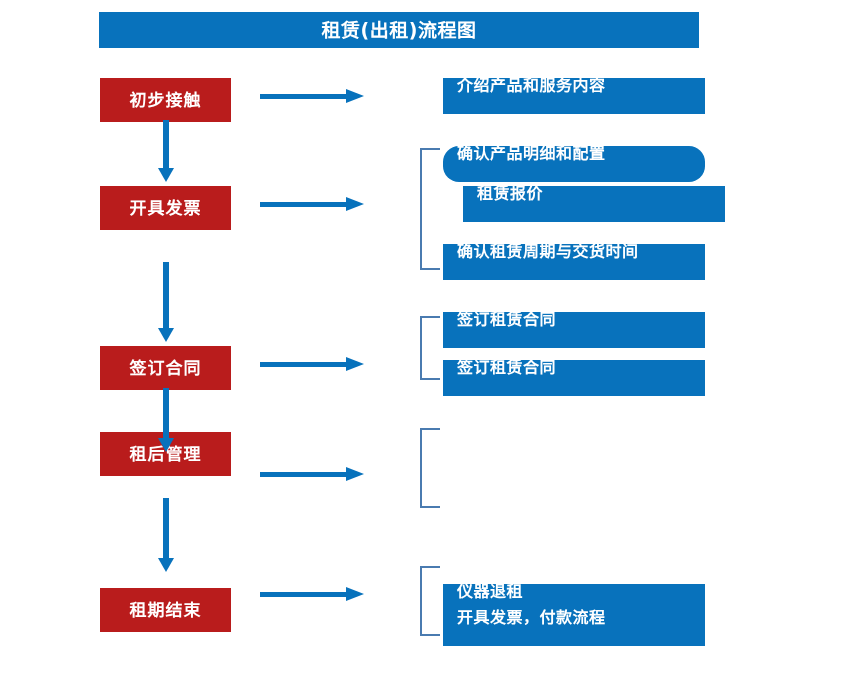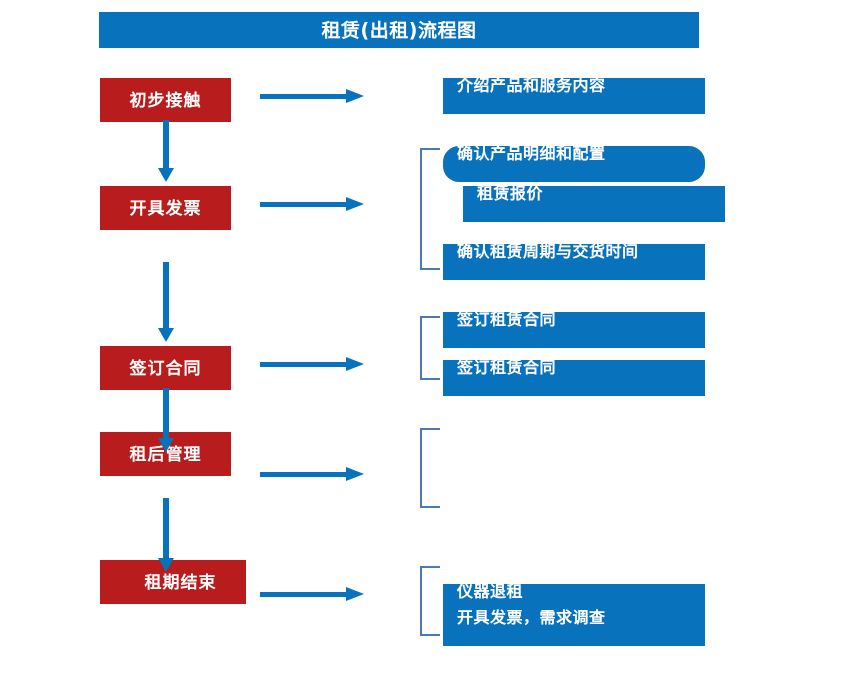--- a/index.html
+++ b/index.html
@@ -151,21 +151,21 @@
   </div>
   <div class="stage-box" style="top:186px;">
     <span class="stage-label">开具发票</span>
   </div>
   <div class="stage-box" style="top:346px;text-align:center;">
     <span class="stage-label">签订合同</span>
   </div>
   <div class="stage-box" style="top:432px;">
     <span class="stage-label">租后管理</span>
   </div>
-  <div class="stage-box" style="top:560px;padding-left:15px;">
+  <div class="stage-box" style="top:588px;">
     <span class="stage-label">租期结束</span>
   </div>
 
   <div class="v-arrow" style="top:120px; height:62px;">
     <div class="shaft" style="height:48px;"></div>
     <div class="head" style="top:48px;"></div>
   </div>
   <div class="v-arrow" style="top:262px; height:80px;">
     <div class="shaft" style="height:66px;"></div>
     <div class="head" style="top:66px;"></div>
@@ -220,16 +220,16 @@
   <div class="detail-box" style="top:244px;">
     <span class="detail-label">确认租赁周期与交货时间</span>
   </div>
   <div class="detail-box" style="top:360px;">
     <span class="detail-label">签订租赁合同</span>
   </div>
   <div class="detail-box" style="top:584px;">
     <span class="detail-label">仪器退租</span>
   </div>
   <div class="detail-box" style="top:610px;">
-    <span class="detail-label">开具发票，需求调查</span>
+    <span class="detail-label">开具发票，付款流程</span>
   </div>
 
 </div>
 
 </body></html>

